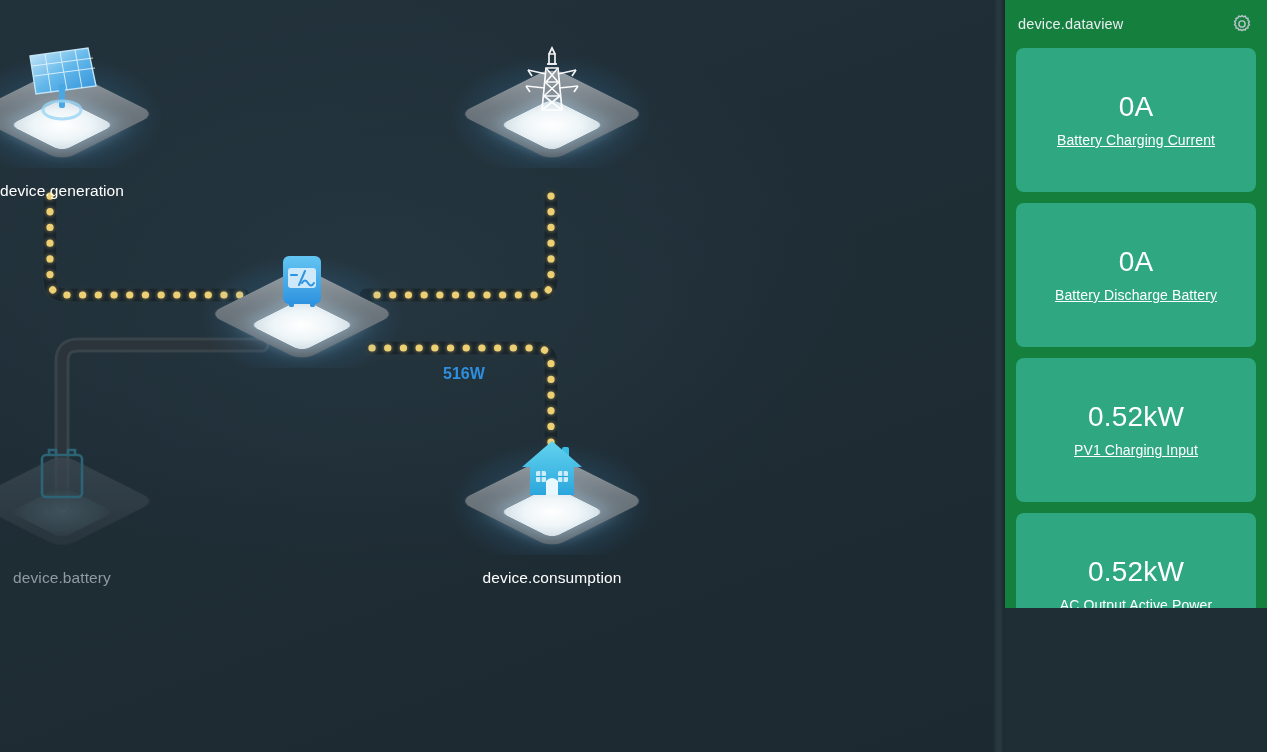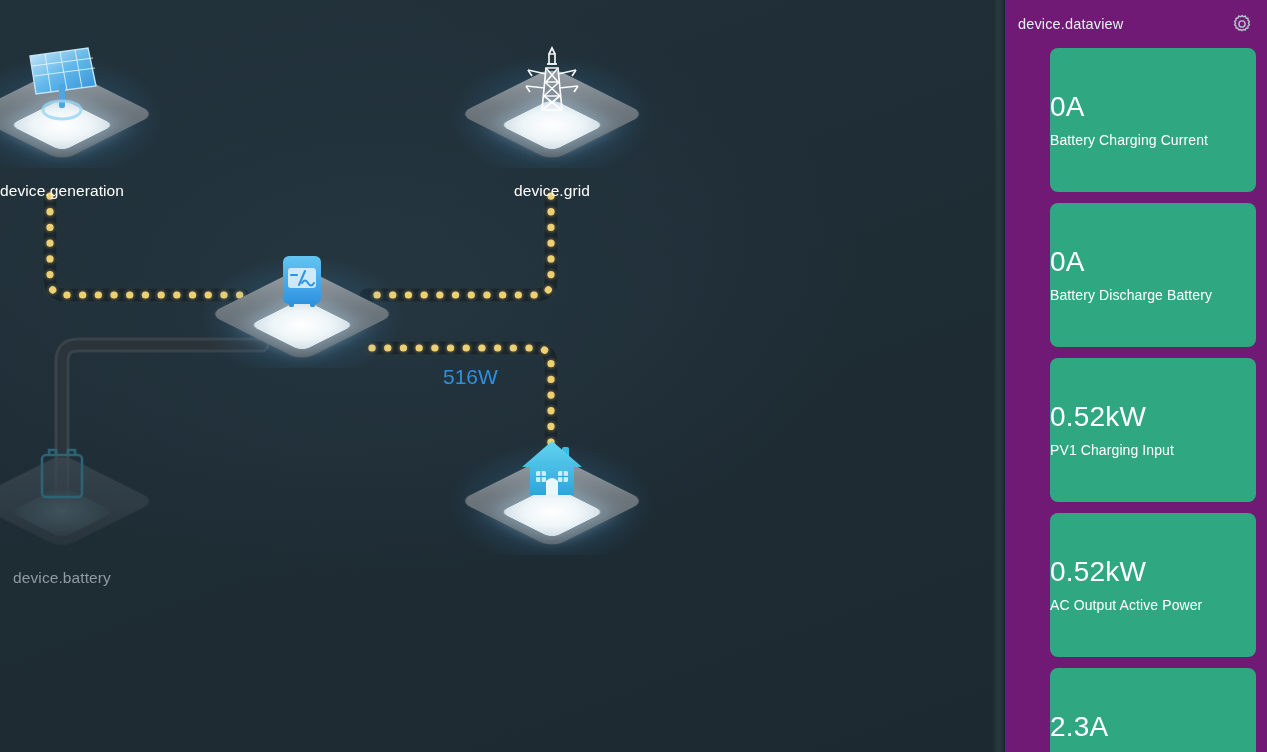--- a/index.html
+++ b/index.html
@@ -87,58 +87,57 @@
     width: 200px; height: 112px; margin-left: -100px;
     background: radial-gradient(ellipse at 50% 55%, rgba(90,180,240,.40) 0%, rgba(60,150,220,.13) 45%, rgba(0,0,0,0) 72%);
     pointer-events: none;
   }
 
   .icon-wrap { position: absolute; left: 50%; top: 6px; margin-left: -44px; width: 88px; height: 96px; }
 
   
   .flow-value {
     position: absolute;
-    font-size: 21px;
-    font-weight: normal;
+    font-size: 16px;
+    font-weight: bold;
     color: #2e8fe0;
     white-space: nowrap;
   }
 
   
   #divider {
     width: 12px; height: 752px; flex: 0 0 12px;
     background: linear-gradient(90deg, #1d2b32 0%, #27383f 35%, #27383f 62%, #1b272e 100%);
   }
   #sidebar {
     position: relative;
-    width: 262px; height: 752px; flex: 0 0 262px;
-    background: #701a75;
+    width: 262px; height: 608px; flex: 0 0 262px;
+    background: #15803d;
     overflow: hidden;
   }
   #sidebar-header {
     height: 48px;
     display: flex; align-items: center; justify-content: space-between;
     padding: 0 14px 0 13px;
   }
   #sidebar-title { font-size: 14.5px; color: #e8eef1; letter-spacing: .15px; }
   #gear-btn { width: 22px; height: 22px; display: block; cursor: pointer; }
   #gear-btn svg { display: block; }
 
   #card-list { padding: 0 11px; display: flex; flex-direction: column; gap: 11px; }
   .metric-card {
     border-radius: 8px;
     height: 144px;
     display: flex; flex-direction: column;
-    justify-content: center;
+    align-items: center; justify-content: center;
     color: #ffffff;
     flex: 0 0 auto;
-    margin-left: 34px;
   }
   .metric-value { font-size: 28px; line-height: 1.1; letter-spacing: .2px; }
-  .metric-name { font-size: 14px; margin-top: 9px; letter-spacing: .1px; }
+  .metric-name { font-size: 14px; margin-top: 9px; letter-spacing: .1px; text-decoration: underline; }
 </style>
 </head>
 <body>
 
 <div id="root">
 
   <div id="flow-canvas">
 
     <svg class="path-svg">
       <path class="pipe-outer" d="M 262 345 L 78 345 Q 62 345 62 361 L 62 505" stroke="#39434a"></path>
@@ -216,21 +215,20 @@
               <path d="M -7 30 L 8 44 M 7 30 L -8 44 M -8 44 L 8 44"></path>
               <path d="M -8 44 L 10 58 M 8 44 L -10 58"></path>
               <path d="M -24 18 L -6 22 M 24 18 L 6 22"></path>
               <path d="M -24 18 L -20 24 M 24 18 L 20 24"></path>
               <path d="M -26 34 L -7 36 M 26 34 L 7 36"></path>
               <path d="M -26 34 L -22 40 M 26 34 L 22 40"></path>
             </g>
           </svg>
         </div>
       </div>
-      <div class="node-label">device.grid</div>
     </div>
 
     <div class="node" style="left:187px; top:238px;">
       <div class="node-art">
         <div class="glow"></div>
         <div class="plate"></div>
         <div class="plate-inner"></div>
         <div class="icon-wrap">
           <svg viewBox="0 0 88 96" width="88" height="96">
             <defs>
@@ -290,20 +288,21 @@
             <path d="M 38 64 L 38 50 q 6 -6 12 0 L 50 64 Z" fill="#e9f8fe"></path>
             <g stroke="#2ba6dd" stroke-width="1.2">
               <path d="M 33 40 L 33 51"></path>
                 <path d="M 28 45.5 L 38 45.5"></path>
               <path d="M 55 40 L 55 51"></path>
                 <path d="M 50 45.5 L 60 45.5"></path>
             </g>
           </svg>
         </div>
       </div>
+      <div class="node-label">device.consumption</div>
     </div>
 
   </div>
 
   <div id="divider"></div>
 
   <div id="sidebar">
 
     <div id="sidebar-header">
       <span id="sidebar-title">device.dataview</span>

